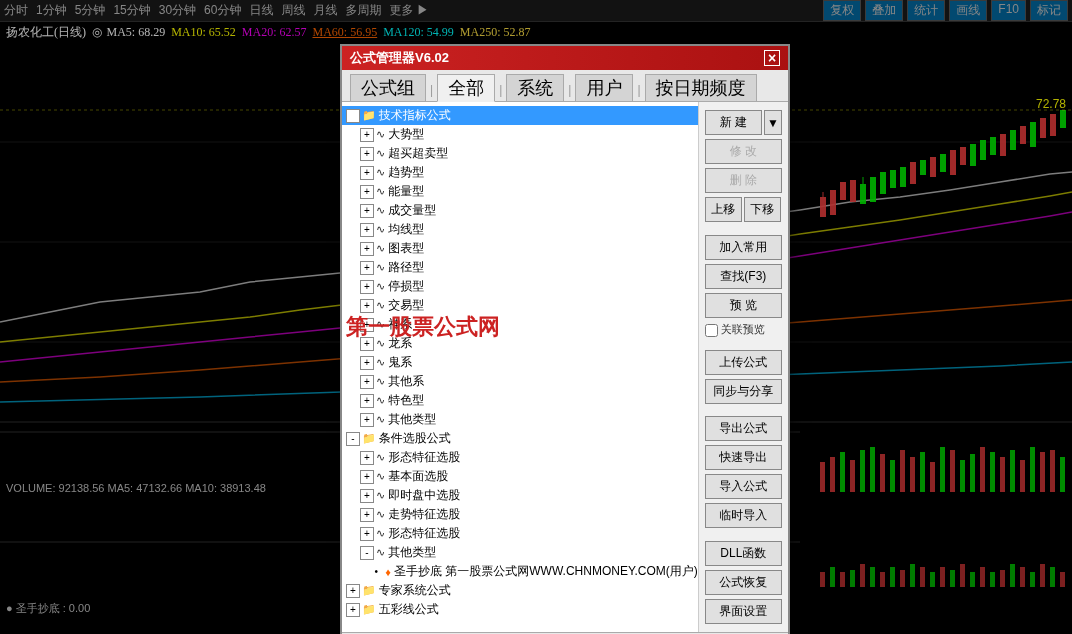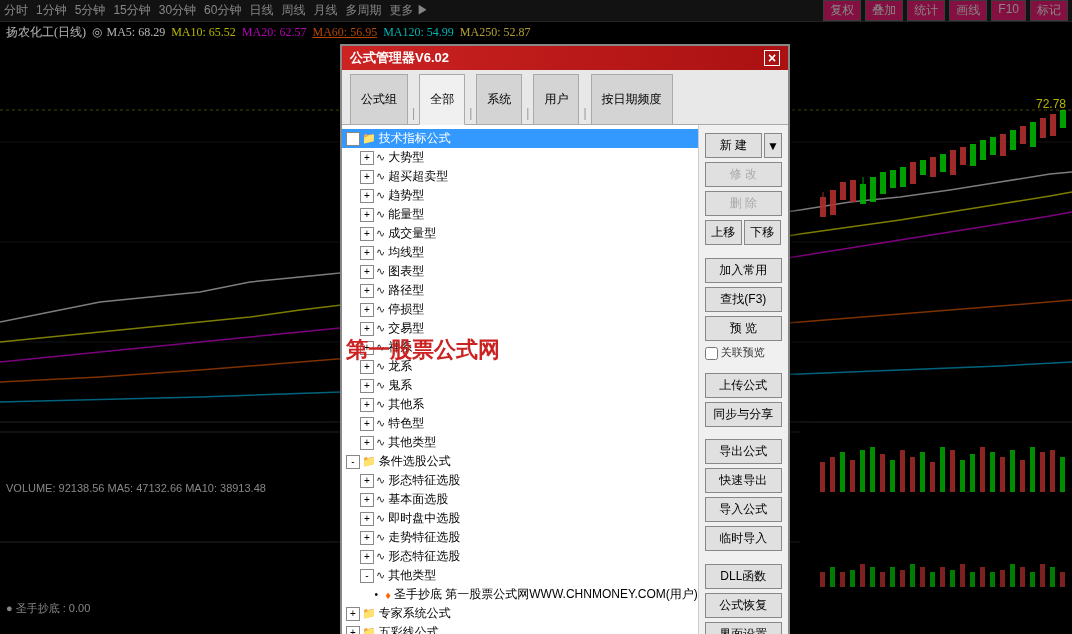--- a/index.html
+++ b/index.html
@@ -27,21 +27,21 @@
       margin-right: 8px;
       cursor: pointer;
       font-size: 12px;
     }
     .top-toolbar .right-btns {
       margin-left: auto;
       display: flex;
       gap: 4px;
     }
     .top-toolbar .right-btns span {
-      background: #be185d;
+      background: #0369a1;
       border: 1px solid #555;
       padding: 1px 6px;
       margin-right: 0;
     }
 
     
     .stock-bar {
       height: 20px;
       background: #000;
       display: flex;
@@ -141,22 +141,22 @@
     }
 
     .dialog-tabs {
       background: #e8e8e8;
       display: flex;
       padding: 4px 8px 0 8px;
       border-bottom: 1px solid #aaa;
       gap: 2px;
     }
     .dialog-tab {
-      padding: 16px 10px;
-      font-size: 12px;
+      padding: 1px 10px;
+      font-size: 18px;
       cursor: pointer;
       background: #d4d4d4;
       border: 1px solid #aaa;
       border-bottom: none;
     }
     .dialog-tab.active {
       background: #f0f0f0;
       border-bottom: 1px solid #f0f0f0;
       margin-bottom: -1px;
     }

